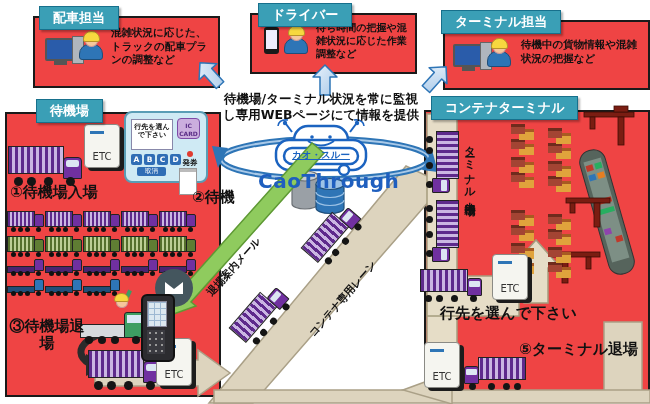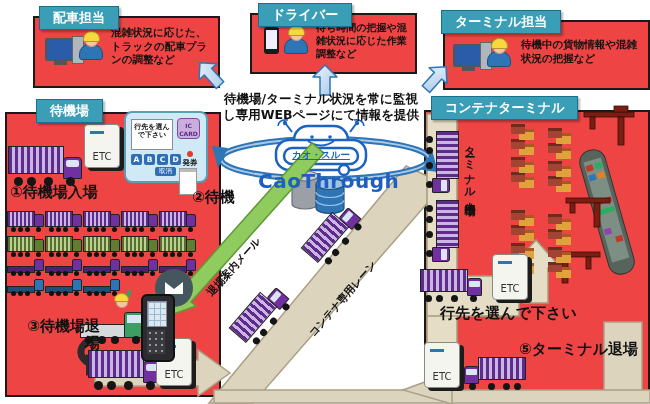--- a/index.html
+++ b/index.html
@@ -30,21 +30,21 @@
   .gate::before{content:"";position:absolute;left:5px;top:6px;width:14px;height:3px;background:#2e75b6;}
   .gate .lbl{position:absolute;left:0;right:0;bottom:5px;text-align:center;font-size:10px;color:#333;margin-top:41px;}
   
   .kiosk{position:absolute;left:124px;top:111px;width:80px;height:68px;background:#cfeaf4;border:2px solid #5a9db5;border-radius:8px;z-index:3;overflow:visible;}
   .kscreen{position:absolute;left:5px;top:6px;width:42px;height:31px;background:#fff;border:1px solid #88a;font-size:7px;font-weight:bold;line-height:1.2;text-align:center;padding-top:3px;box-sizing:border-box;}
   .kic{position:absolute;left:51px;top:5px;width:23px;height:21px;background:#cbaede;border:1px solid #7d4ba6;border-radius:4px;color:#5a2d86;font-size:6px;font-weight:bold;text-align:center;line-height:1.3;padding-top:3px;box-sizing:border-box;}
   .kabcd{position:absolute;left:5px;top:41px;display:flex;gap:2px;}
   .kbtn{width:11px;height:11px;background:#2f6db5;color:#fff;font-size:7.5px;font-weight:bold;text-align:center;line-height:11px;border-radius:2px;}
   .kissue{position:absolute;left:53px;top:38px;width:22px;text-align:center;font-size:7.5px;font-weight:bold;}
   .kissue::before{content:"";display:block;margin:0 auto 1px;width:6px;height:6px;border-radius:50%;background:#e03b2f;}
-  .kcancel{position:absolute;left:29px;top:54px;width:21px;height:9px;background:#2f6db5;color:#fff;font-size:6.5px;text-align:center;line-height:9px;border-radius:2px;}
+  .kcancel{position:absolute;left:11px;top:54px;width:29px;height:9px;background:#2f6db5;color:#fff;font-size:6.5px;text-align:center;line-height:9px;border-radius:2px;}
   .kticket{position:absolute;left:53px;top:55px;width:16px;height:25px;background:#fff;border:1px solid #999;box-shadow:inset 0 3px 0 #bbb;}
   
   .mt{position:relative;width:36px;height:22px;flex:0 0 auto;}
   .mt .bx{position:absolute;left:0;top:1px;width:26px;height:14px;border:1px solid #222;background:repeating-linear-gradient(90deg,var(--c1) 0 2px,var(--c2) 2px 4px);}
   .mt .cb{position:absolute;left:27px;bottom:5px;width:8px;height:11px;background:var(--cab);border:1px solid #222;border-radius:2px 2px 1px 1px;}
   .mt .wh{position:absolute;left:4px;bottom:0;width:5px;height:5px;border-radius:50%;background:#111;box-shadow:7px 0 0 #111,14px 0 0 #111,25px 0 0 #111;}
   .mt.trailer{height:16px;}
   .mt.trailer .bx{top:6px;height:5px;background:var(--c1);}
   .mt.trailer .cb{height:10px;}
   .container-purple{--c1:#5e2a8c;--c2:#cab6e2;--cab:#7030a0;}
@@ -364,21 +364,21 @@
     </div>
   <div class="steplbl" style="left:192px;top:188px;">②待機</div>
   <div class="mail">
       <i></i>
     </div>
   <div class="fphone">
       <div class="scr"></div>
       <div class="keys"></div>
     </div>
   <div class="rotlbl" style="left:178px;top:260px;width:112px;text-align:center;font-size:10.5px;transform:rotate(-48deg);">退場案内メール</div>
-  <div class="steplbl" style="left:22px;top:318px;width:78px;white-space:normal;text-align:right;line-height:1.15;">③待機場退場</div>
+  <div class="steplbl" style="left:8px;top:318px;width:78px;white-space:normal;text-align:center;line-height:1.15;font-family:Liberation Serif, serif;">③待機場退場</div>
   <div class="gtruck">
       <div class="bed"></div>
       <div class="cab"></div>
       <div class="wh"></div>
     </div>
   <div class="driver">
       <i></i>
     </div>
   <div class="bigtruck container-purple" style="left:88px;top:348px;">
       <div class="bx"></div>

